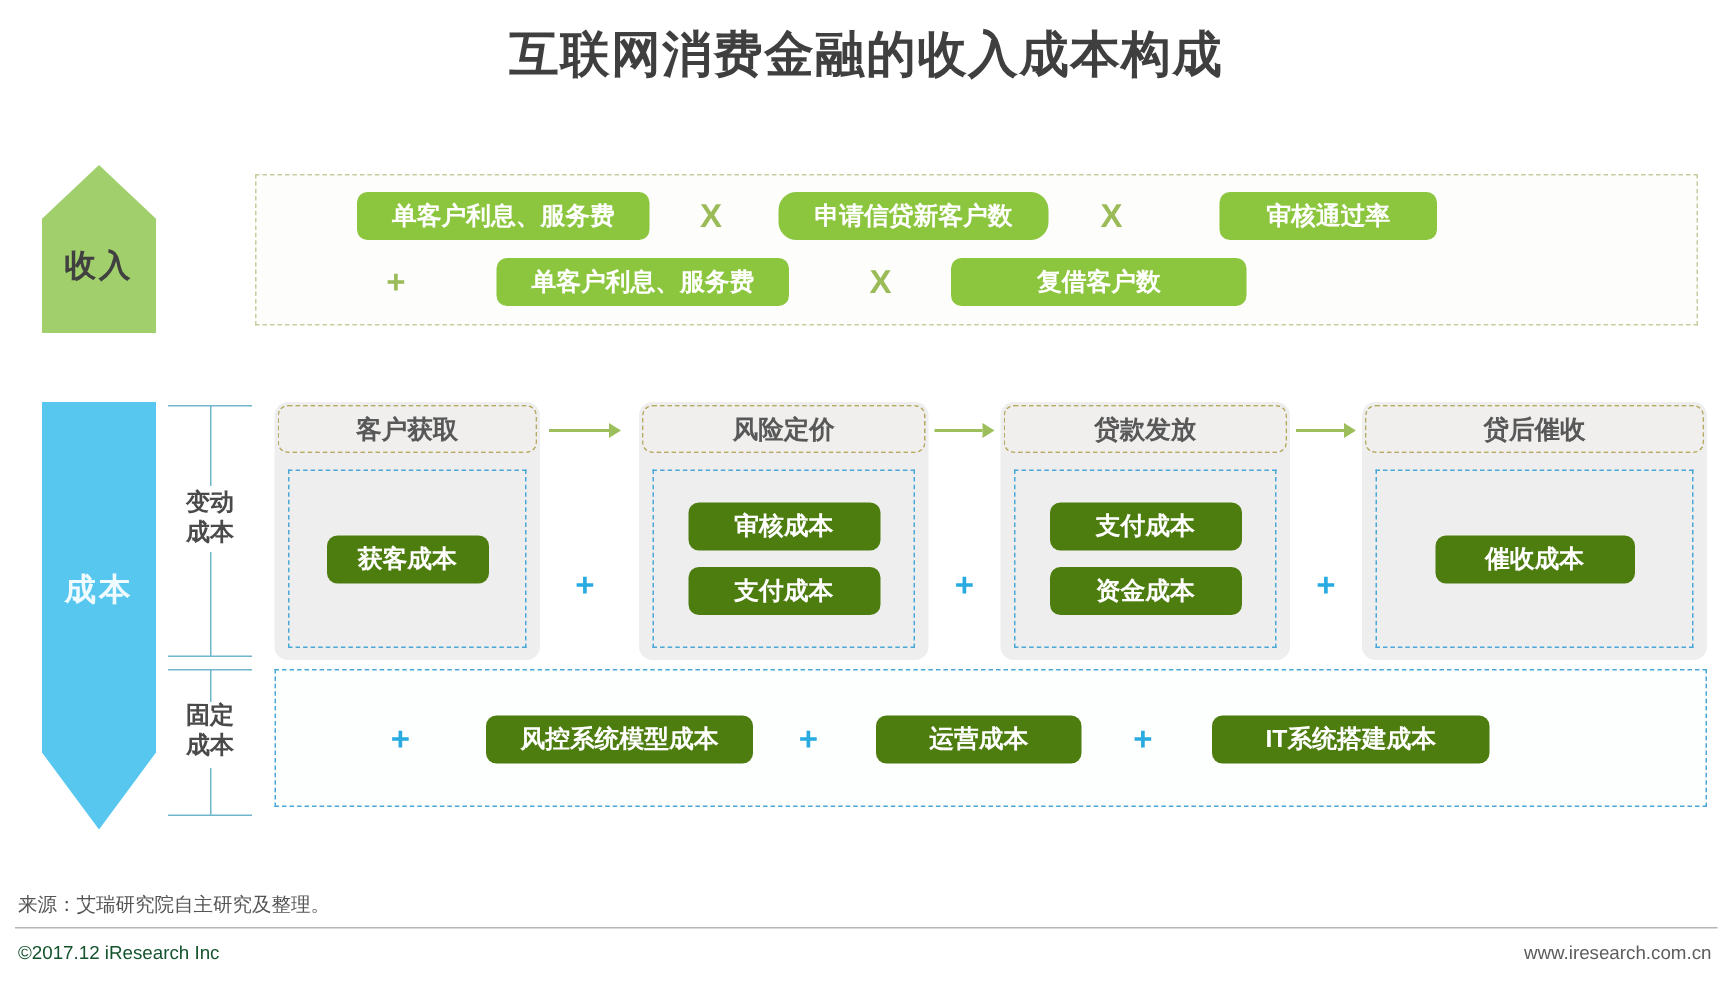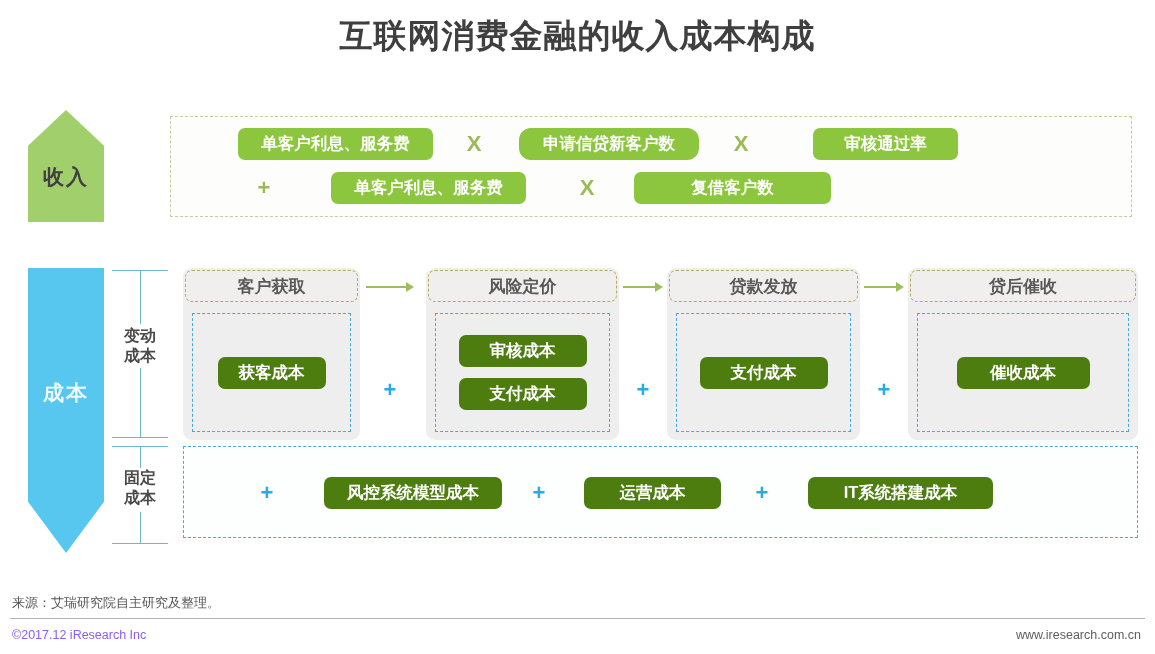--- a/index.html
+++ b/index.html
@@ -134,21 +134,21 @@
   .source {
     position: absolute; left: 12px; top: 594px;
     font-size: 13px; color: #555;
   }
   .footer-rule {
     position: absolute; left: 10px; top: 618px;
     width: 1135px; height: 1px; background: #b5b5b5;
   }
   .copyright {
     position: absolute; left: 12px; top: 628px;
-    font-size: 12.5px; color: #8b5cf6;
+    font-size: 12.5px; color: #14532d;
   }
   .weburl {
     position: absolute; right: 14px; top: 628px;
     font-size: 12.5px; color: #5d5d5d;
   }
 </style>
 </head>
 <body>
 
 <div id="page">
@@ -223,20 +223,21 @@
     <div class="shaft"></div>
     <div class="head"></div>
   </div>
 
   <div class="op plus-blue" style="left:623px; top:377px; width:40px; height:26px;">+</div>
 
   <div class="stage" style="left:667px; width:193px;">
     <div class="stage-head">贷款发放</div>
     <div class="stage-inner">
       <div class="pill blue" style="width:128px; height:32px;">支付成本</div>
+      <div class="pill blue" style="width:128px; height:32px;">资金成本</div>
     </div>
   </div>
 
   <div class="stage-arrow" style="left:864px; width:40px;">
     <div class="shaft"></div>
     <div class="head"></div>
   </div>
 
   <div class="op plus-blue" style="left:864px; top:377px; width:40px; height:26px;">+</div>
 

